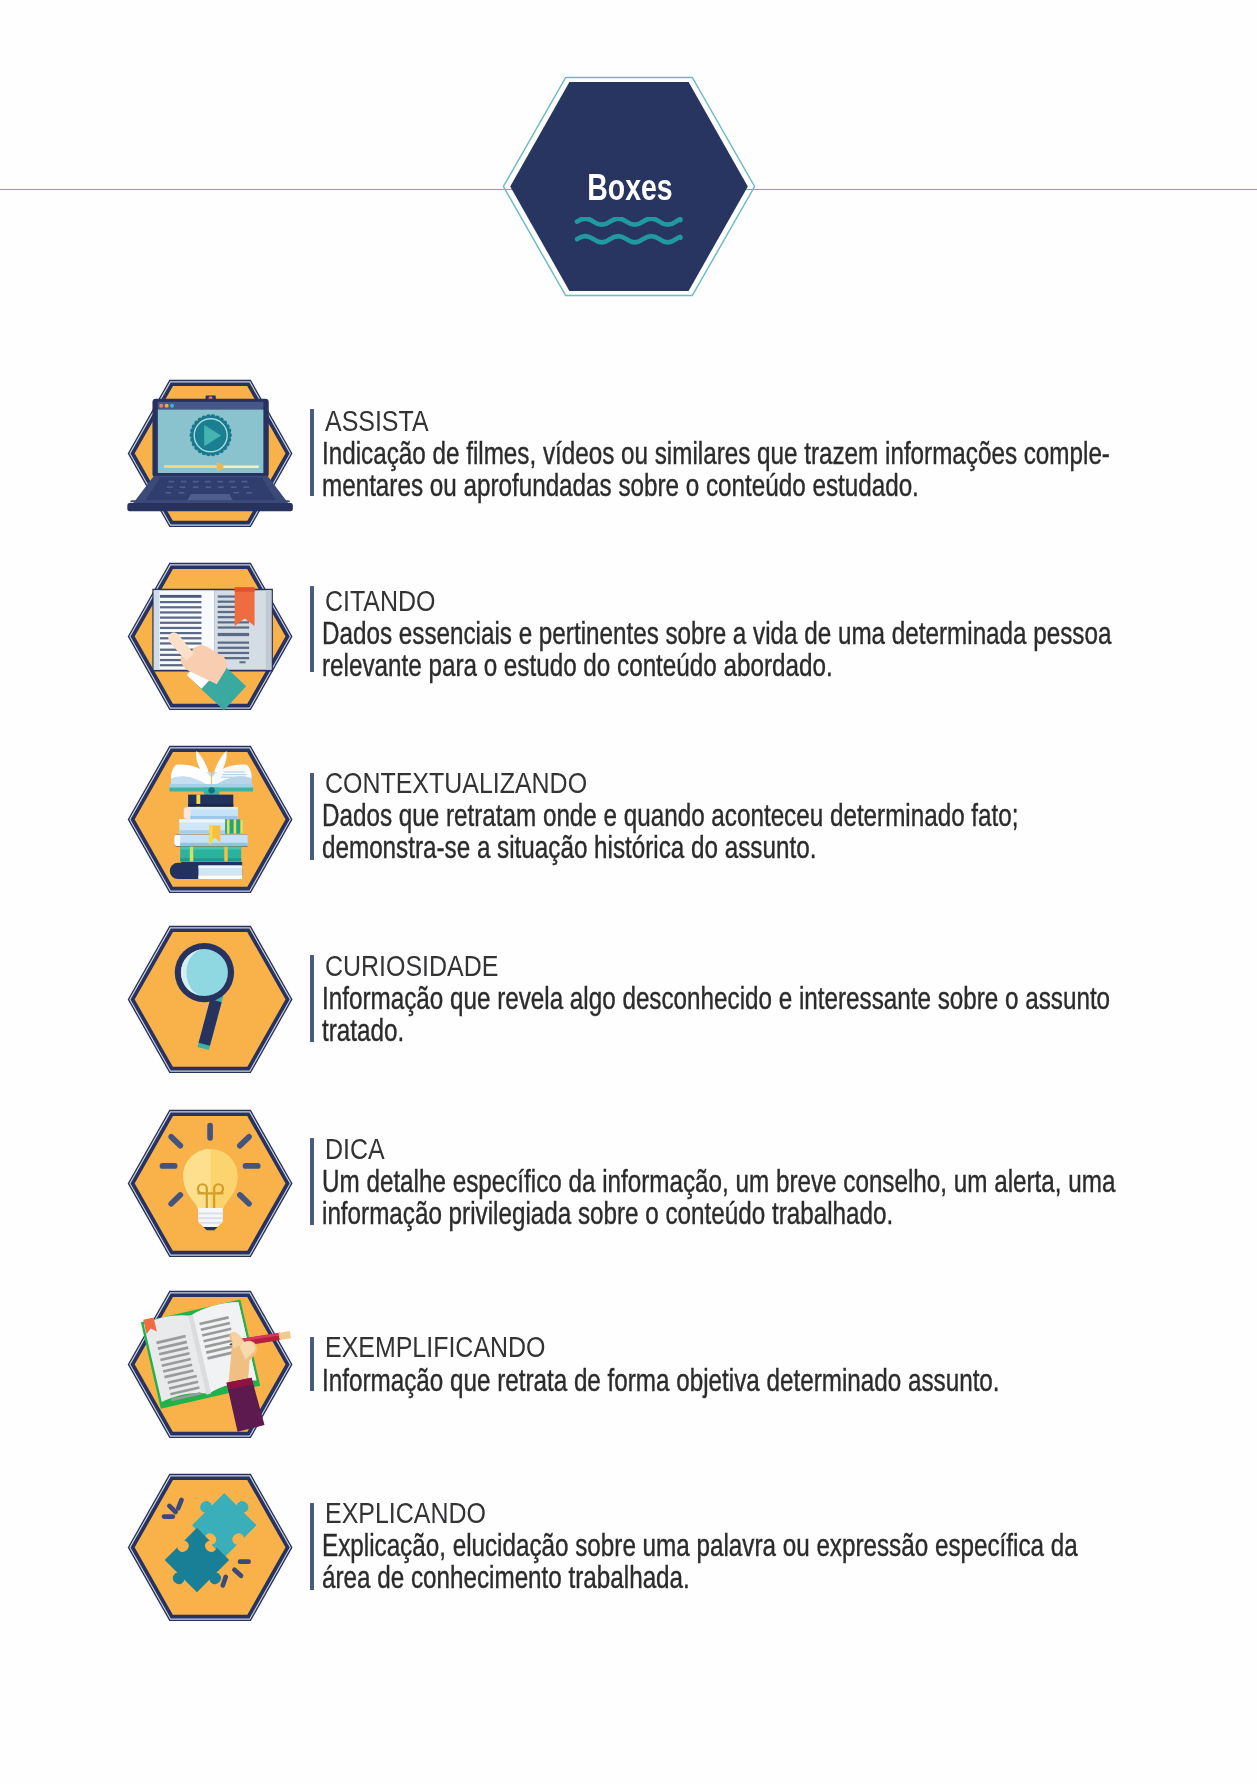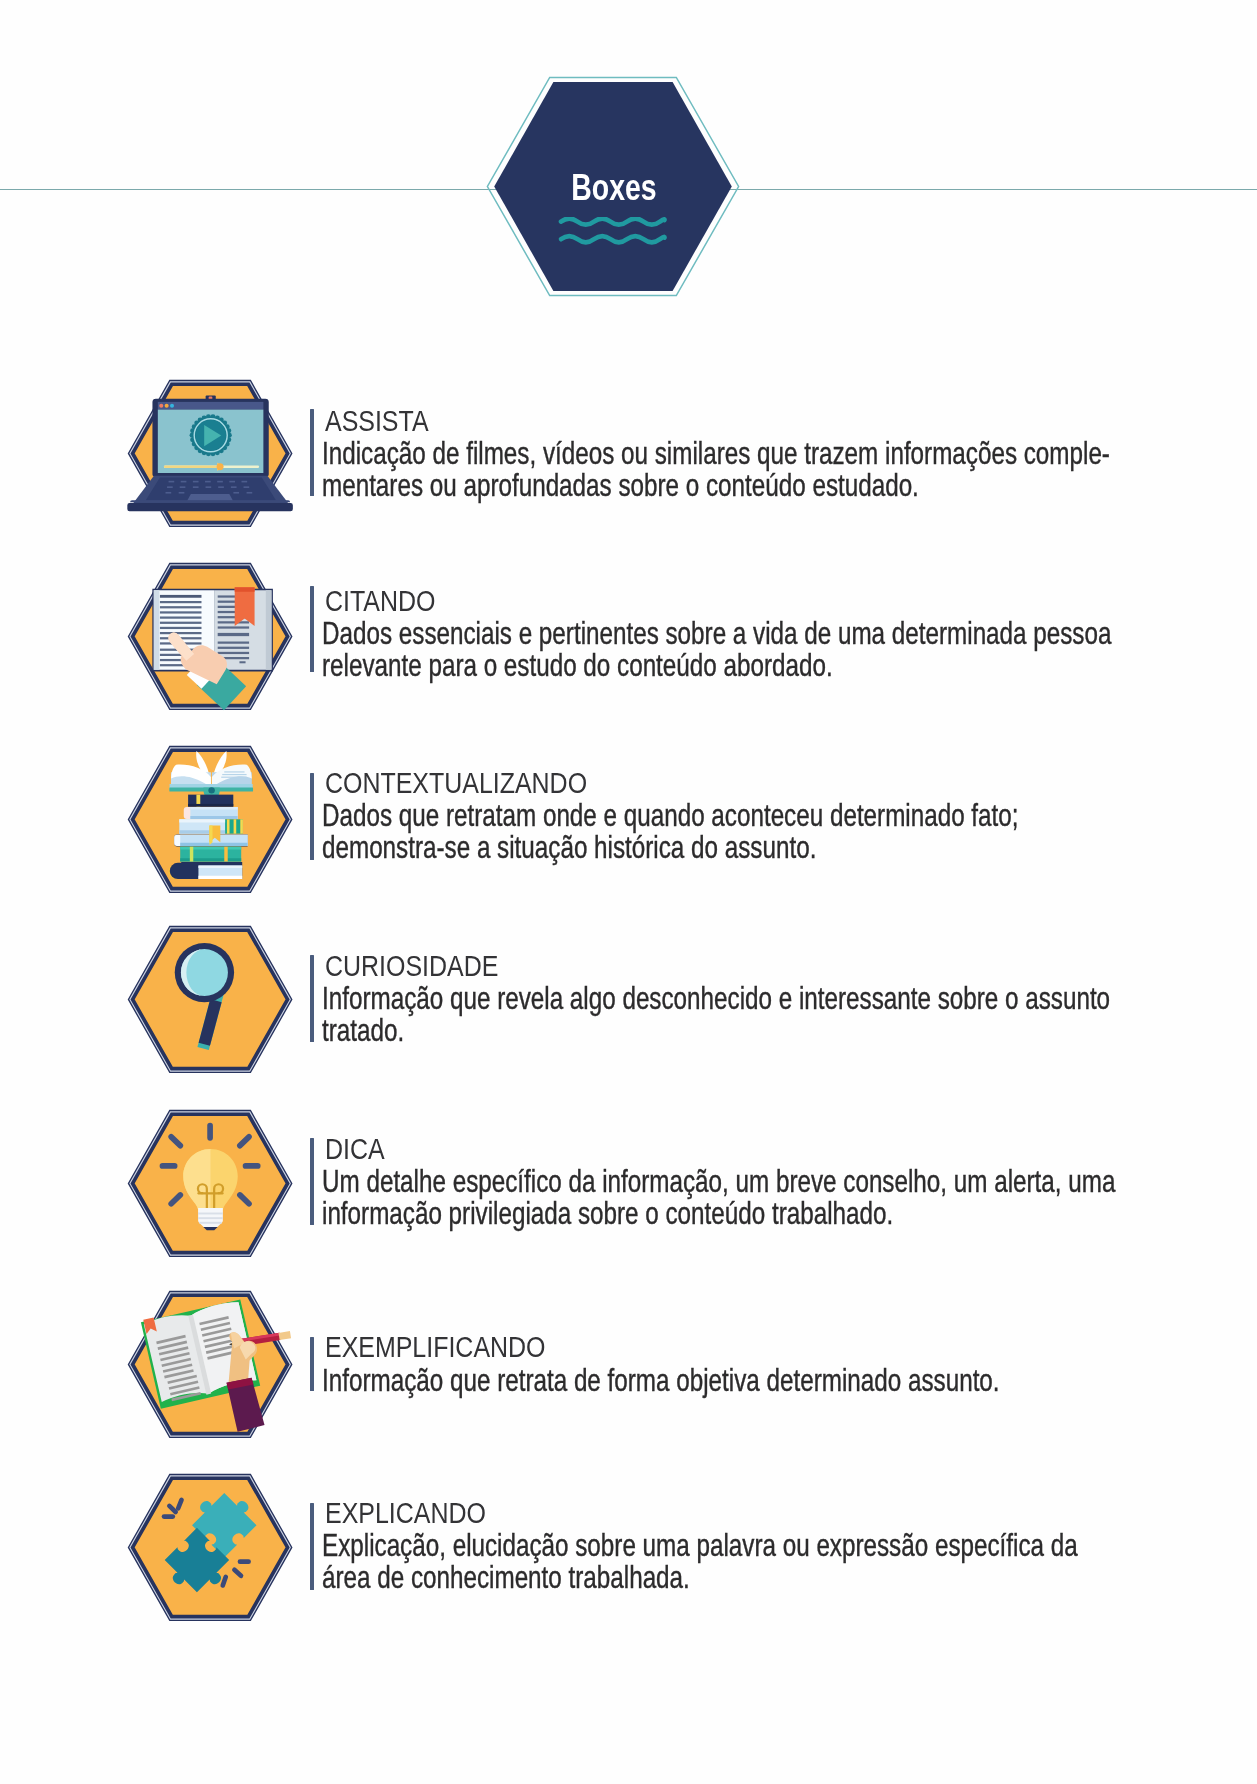--- a/index.html
+++ b/index.html
@@ -3,21 +3,21 @@
 <meta charset="utf-8">
 <title>Boxes</title>
 <style>
   html,body{margin:0;padding:0;}
   body{width:1257px;height:1784px;background:#fefefe;position:relative;overflow:hidden;
        font-family:"Liberation Sans",sans-serif;}
   .page{position:absolute;left:0;top:0;width:1257px;height:1784px;}
 
   
   .hdr-rule{position:absolute;left:0;top:188.9px;width:1257px;height:1.4px;background:#7ba9ab;}
-  .hex-head{position:absolute;left:486px;top:76px;width:254px;height:221px;}
+  .hex-head{position:absolute;left:502px;top:76px;width:254px;height:221px;}
   .hex-title{position:absolute;left:0;top:94px;width:256px;text-align:center;
              font-weight:bold;font-size:36px;line-height:36px;color:#ffffff;
              transform:scaleX(0.79);transform-origin:center top;}
   .hex-waves{position:absolute;left:0;top:141px;width:256px;}
 
   
   .bar{position:absolute;width:4.3px;background:#4a5c7d;border-radius:0.5px;}
   .ttl{position:absolute;white-space:nowrap;color:#333336;
        font-weight:400;font-size:29.2px;line-height:29.2px;
        transform:scaleX(0.855);transform-origin:left top;}

